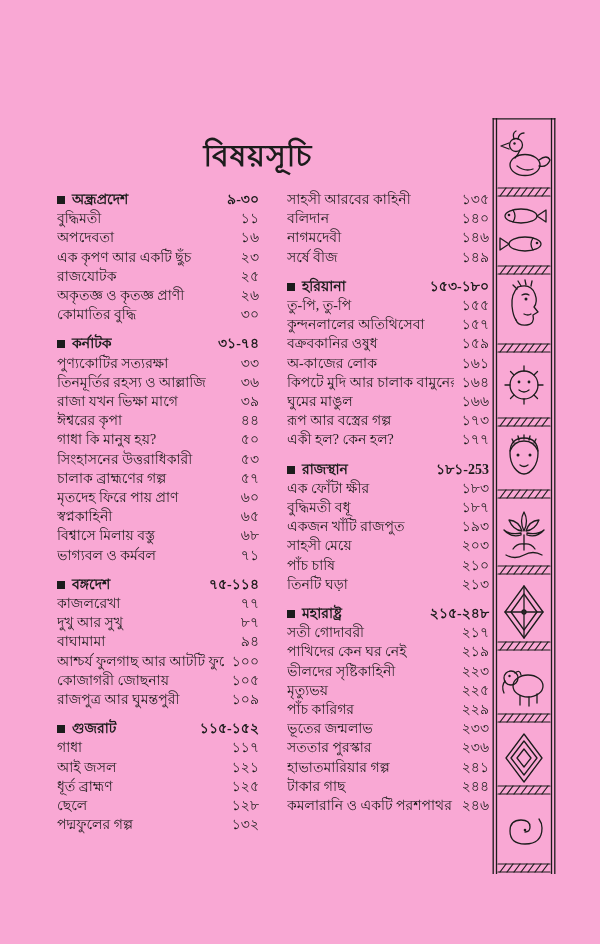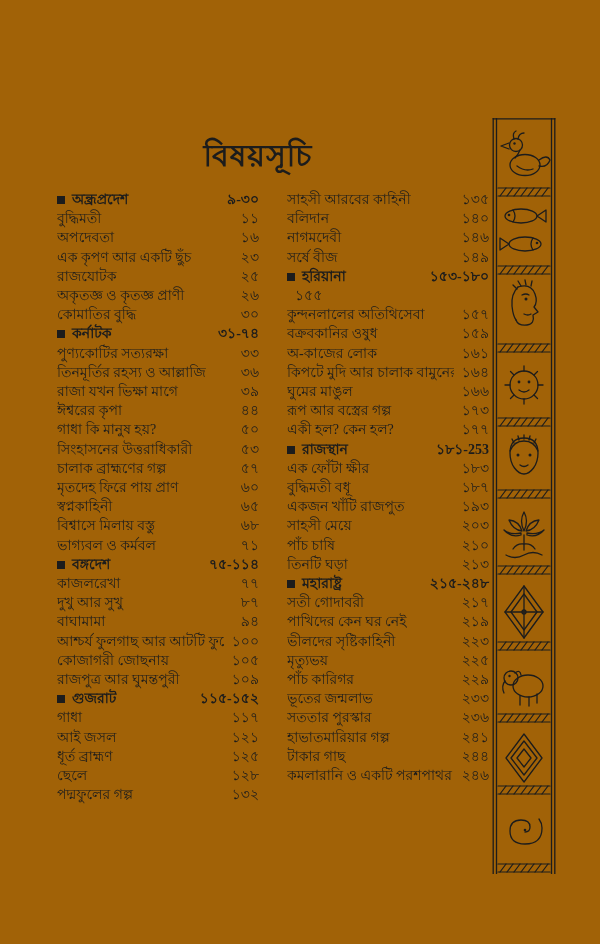--- a/index.html
+++ b/index.html
@@ -5,21 +5,21 @@
   * { box-sizing: border-box; }
   html, body { margin: 0; padding: 0; }
   body {
     width: 600px; height: 944px;
     background: #f1f0ec;
     font-family: "Liberation Serif", "DejaVu Sans", serif;
   }
   .page {
     position: relative;
     width: 600px; height: 944px;
-    background: #a16207;
+    background: #f9a8d4;
     color: #1c1c1c;
     overflow: hidden;
   }
   .title {
     position: absolute;
     top: 132px; left: 0; width: 516px;
     margin: 0;
     text-align: center;
     font-size: 30px;
     font-weight: 700;
@@ -41,21 +41,21 @@
   .row-title {
     flex: 1 1 auto;
     white-space: nowrap;
     overflow: hidden;
   }
   .row-page {
     flex: 0 0 auto;
     margin-left: 8px;
     text-align: right;
   }
-  .header-row { font-weight: 700; }
+  .header-row { font-weight: 700; margin-top: 10px; }
   .col .header-row:first-child { margin-top: 0; }
   .bullet {
     display: inline-block;
     width: 8px; height: 8px;
     background: #1c1c1c;
     margin-right: 7px;
   }
   .border-strip {
     position: absolute;
     left: 492px; top: 118px;
@@ -214,20 +214,21 @@
         </div>
         <div class="row item-row">
           <span class="row-title">সর্ষে বীজ</span>
           <span class="row-page">১৪৯</span>
         </div>
         <div class="row header-row">
           <span class="row-title"><span class="bullet"></span><span class="sec-name">হরিয়ানা</span></span>
           <span class="row-page">১৫৩-১৮০</span>
         </div>
         <div class="row item-row">
+          <span class="row-title">তু-পি, তু-পি</span>
           <span class="row-page">১৫৫</span>
         </div>
         <div class="row item-row">
           <span class="row-title">কুন্দনলালের অতিথিসেবা</span>
           <span class="row-page">১৫৭</span>
         </div>
         <div class="row item-row">
           <span class="row-title">বক্রবকানির ওষুধ</span>
           <span class="row-page">১৫৯</span>
         </div>

